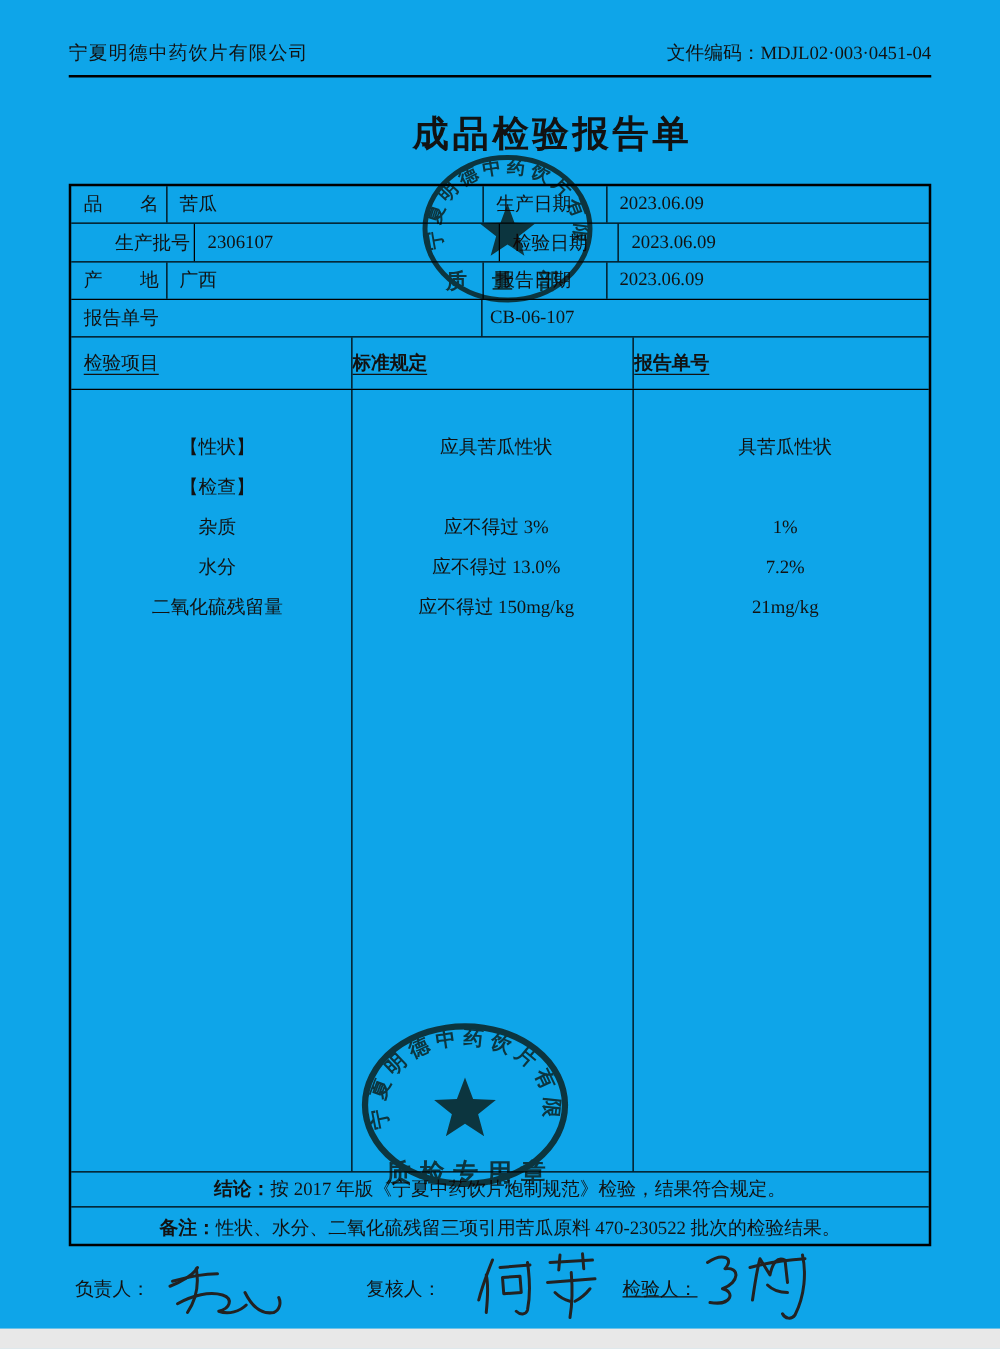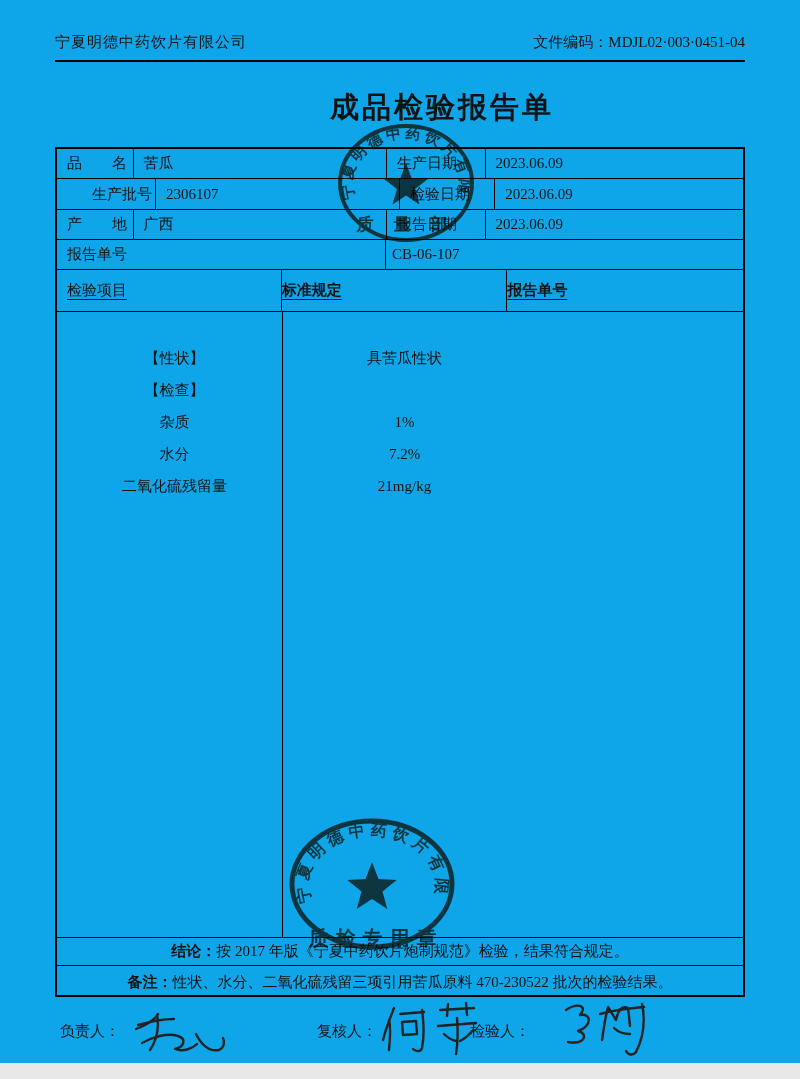--- a/index.html
+++ b/index.html
@@ -111,20 +111,27 @@
     </div>
 
     <div class="trow row-content">
       <div class="tcell c-col1 bR ccol pl10">
         <div class="cline">【性状】</div>
         <div class="cline">【检查】</div>
         <div class="cline">杂质</div>
         <div class="cline">水分</div>
         <div class="cline">二氧化硫残留量</div>
       </div>
+      <div class="tcell c-col2 bR ccol pl6">
+        <div class="cline">应具苦瓜性状</div>
+        <div class="cline"></div>
+        <div class="cline">应不得过 3%</div>
+        <div class="cline">应不得过 13.0%</div>
+        <div class="cline">应不得过 150mg/kg</div>
+      </div>
       <div class="tcell c-col3 ccol pl6">
         <div class="cline">具苦瓜性状</div>
         <div class="cline"></div>
         <div class="cline">1%</div>
         <div class="cline">7.2%</div>
         <div class="cline">21mg/kg</div>
       </div>
     </div>
 
     <div class="trow row-conc">
@@ -152,22 +159,22 @@
     <ellipse cx="86" cy="68" rx="80" ry="63" fill="none" stroke="#c53a2b" stroke-width="5"></ellipse>
     <path id="arcBottom" d="M 28,89 A 64,49 0 1 1 144,89" fill="none"></path>
     <text font-size="16" letter-spacing="5" font-weight="bold">
       <textPath href="#arcBottom" startOffset="4">宁夏明德中药饮片有限公司</textPath>
     </text>
     <polygon fill="#c53a2b" points="86,46 92.5,63.1 110.7,64 96.5,75.4 101.3,93 86,83 70.7,93 75.5,75.4 61.3,64 79.5,63.1"></polygon>
     <text x="90" y="129" font-size="20" letter-spacing="7" text-anchor="middle" font-weight="bold">质检专用章</text>
   </svg>
 
   <div class="sig-label" style="left:60px;top:1022px;">负责人：</div>
-  <div class="sig-label" style="left:293px;top:1022px;margin-left:24px;">复核人：</div>
-  <div class="sig-label" style="left:470px;top:1022px;">检验人：</div>
+  <div class="sig-label" style="left:293px;top:1022px;">复核人：</div>
+  <div class="sig-label" style="left:498px;top:1022px;text-decoration:underline;">检验人：</div>
 
   <svg class="sig" style="left:128px;top:1006px;" width="110" height="60" viewBox="0 0 110 60">
     <path d="M30,8 C27,14 16,20 8,23"></path>
     <path d="M10,19 C24,15 36,13 46,13"></path>
     <path d="M29,9 C31,20 30,32 22,44"></path>
     <path d="M14,37 C26,30 40,27 50,30 C59,33 56,41 47,43 C55,46 64,43 69,38"></path>
     <path d="M68,28 C73,38 80,46 91,44 C96,42 97,36 95,32"></path>
   </svg>
 
   <svg class="sig" style="left:378px;top:1000px;" width="110" height="58" viewBox="0 0 110 58">

